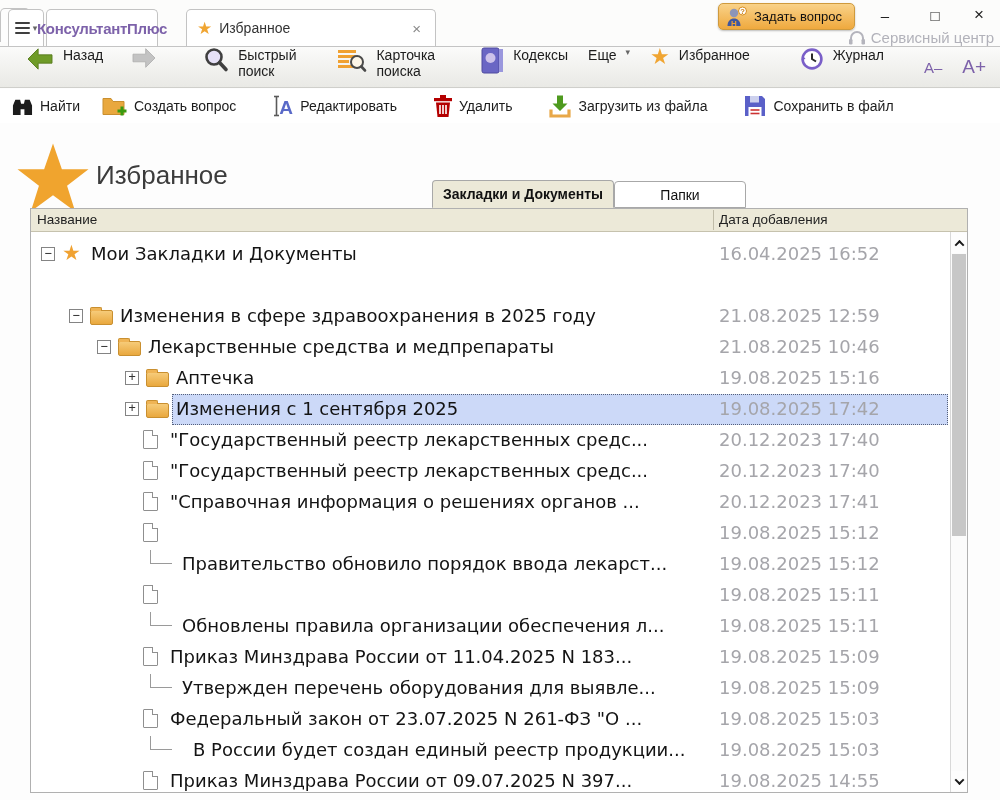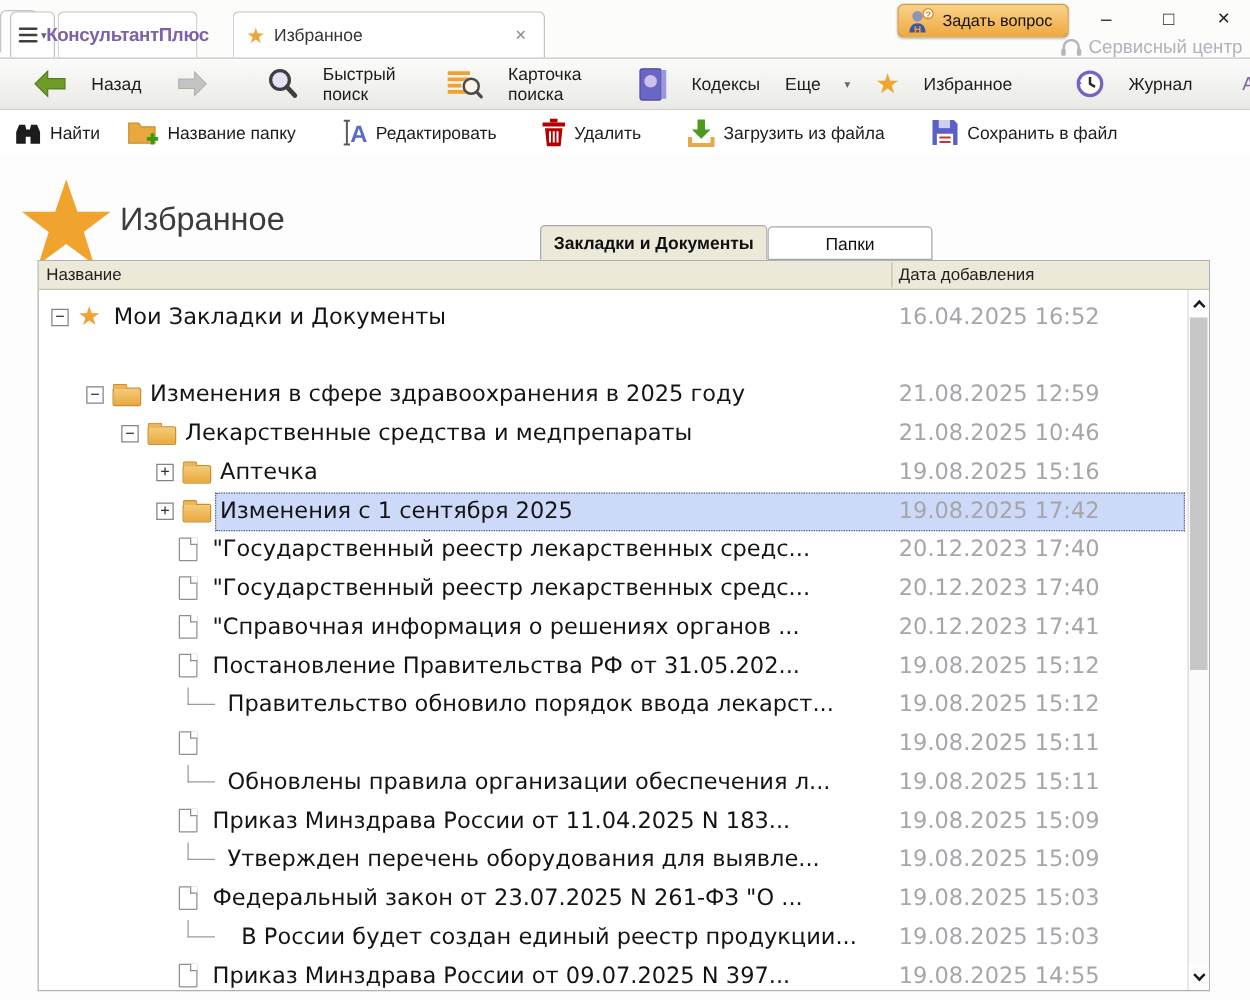--- a/index.html
+++ b/index.html
@@ -33,21 +33,21 @@
   .tab-doc .star-glyph { color:#f0a532; font-size:17px; margin-right:7px; }
   .tab-doc .doc-label { font-size:14px; color:#333; flex:1; }
   .tab-close { color:#8a8a8a; font-size:15px; padding:0 4px; }
   .tab-new { left:440px; top:2px; width:30px; height:34px; border:1px solid #c3c3c3; border-bottom:none;
              border-radius:5px 5px 0 0; background:#fdfdfd; display:flex; align-items:center; justify-content:center; }
 
   
   .navbar { position:absolute; left:0; top:46px; width:1000px; height:42px;
             background:linear-gradient(#fbfbfa,#e9e9e5); border-top:1px solid #c4c4c4; border-bottom:1px solid #cfcfcb;
             display:flex; align-items:center; font-size:14px; }
-  .navitem { display:flex; align-items:center; gap:19px; padding:0 10px; height:100%; }
+  .navitem { display:flex; gap:9px; padding:0 10px; height:100%; }
   .navbar .spacer { flex:1; }
   .fontbtn { color:#7d62aa; font-size:15px; padding:0 8px; }
   .fontbtn.big { font-size:19px; }
   .vdiv { width:1px; height:22px; background:#c9c9c9; margin:0 2px; }
 
   
   .actionbar { position:absolute; left:0; top:89px; width:1000px; height:34px; background:#fff;
                display:flex; align-items:center; font-size:14px; }
   .actitem { display:flex; align-items:center; gap:6px; padding:0 11px; height:100%; }
 
@@ -240,21 +240,21 @@
     <div class="actitem">
       <span>
         <svg width="26" height="23" viewBox="0 0 26 23">
           <path d="M1 3.5 h8 l2 3 h11 v13 H1 z" fill="#e9a83e" stroke="#c98f2f"></path>
           <g stroke="#3a9a10" stroke-width="3">
             <line x1="20" y1="11.5" x2="20" y2="20.5"></line>
             <line x1="15.5" y1="16" x2="24.5" y2="16"></line>
           </g>
         </svg>
       </span>
-      <span>Название папку</span>
+      <span>Создать вопрос</span>
     </div>
     <div class="actitem" style="margin-left:14px;">
       <span>
         <svg width="22" height="24" viewBox="0 0 22 24">
           <g stroke="#5a5a5a" stroke-width="1.6" fill="none">
             <line x1="2" y1="2.5" x2="7" y2="2.5"></line>
               <line x1="4.5" y1="2.5" x2="4.5" y2="21.5"></line>
               <line x1="2" y1="21.5" x2="7" y2="21.5"></line>
           </g>
           <text x="14" y="19.5" font-size="19" font-weight="bold" fill="#5a6ac8" text-anchor="middle">A</text>
@@ -364,21 +364,20 @@
           <span class="tlabel" style="left: 139px; max-width: 531px;">"Государственный реестр лекарственных средс...</span>
           <span class="tdate">20.12.2023 17:40</span>
         </div>
         <div class="trow" style="top: 255px;">
           <div class="docicon" style="left: 112px;"></div>
           <span class="tlabel" style="left: 139px; max-width: 531px;">"Справочная информация о решениях органов ...</span>
           <span class="tdate">20.12.2023 17:41</span>
         </div>
         <div class="trow" style="top: 286px;">
           <div class="docicon" style="left: 112px;"></div>
-          <span class="tlabel" style="left: 139px; max-width: 531px;">Постановление Правительства РФ от 31.05.202...</span>
           <span class="tdate">19.08.2025 15:12</span>
         </div>
         <div class="trow" style="top: 317px;">
           <div class="notecon" style="left: 119px;"></div>
           <span class="tlabel" style="left: 151px; max-width: 519px;">Правительство обновило порядок ввода лекарст...</span>
           <span class="tdate">19.08.2025 15:12</span>
         </div>
         <div class="trow" style="top: 348px;">
           <div class="docicon" style="left: 112px;"></div>
           <span class="tdate">19.08.2025 15:11</span>

